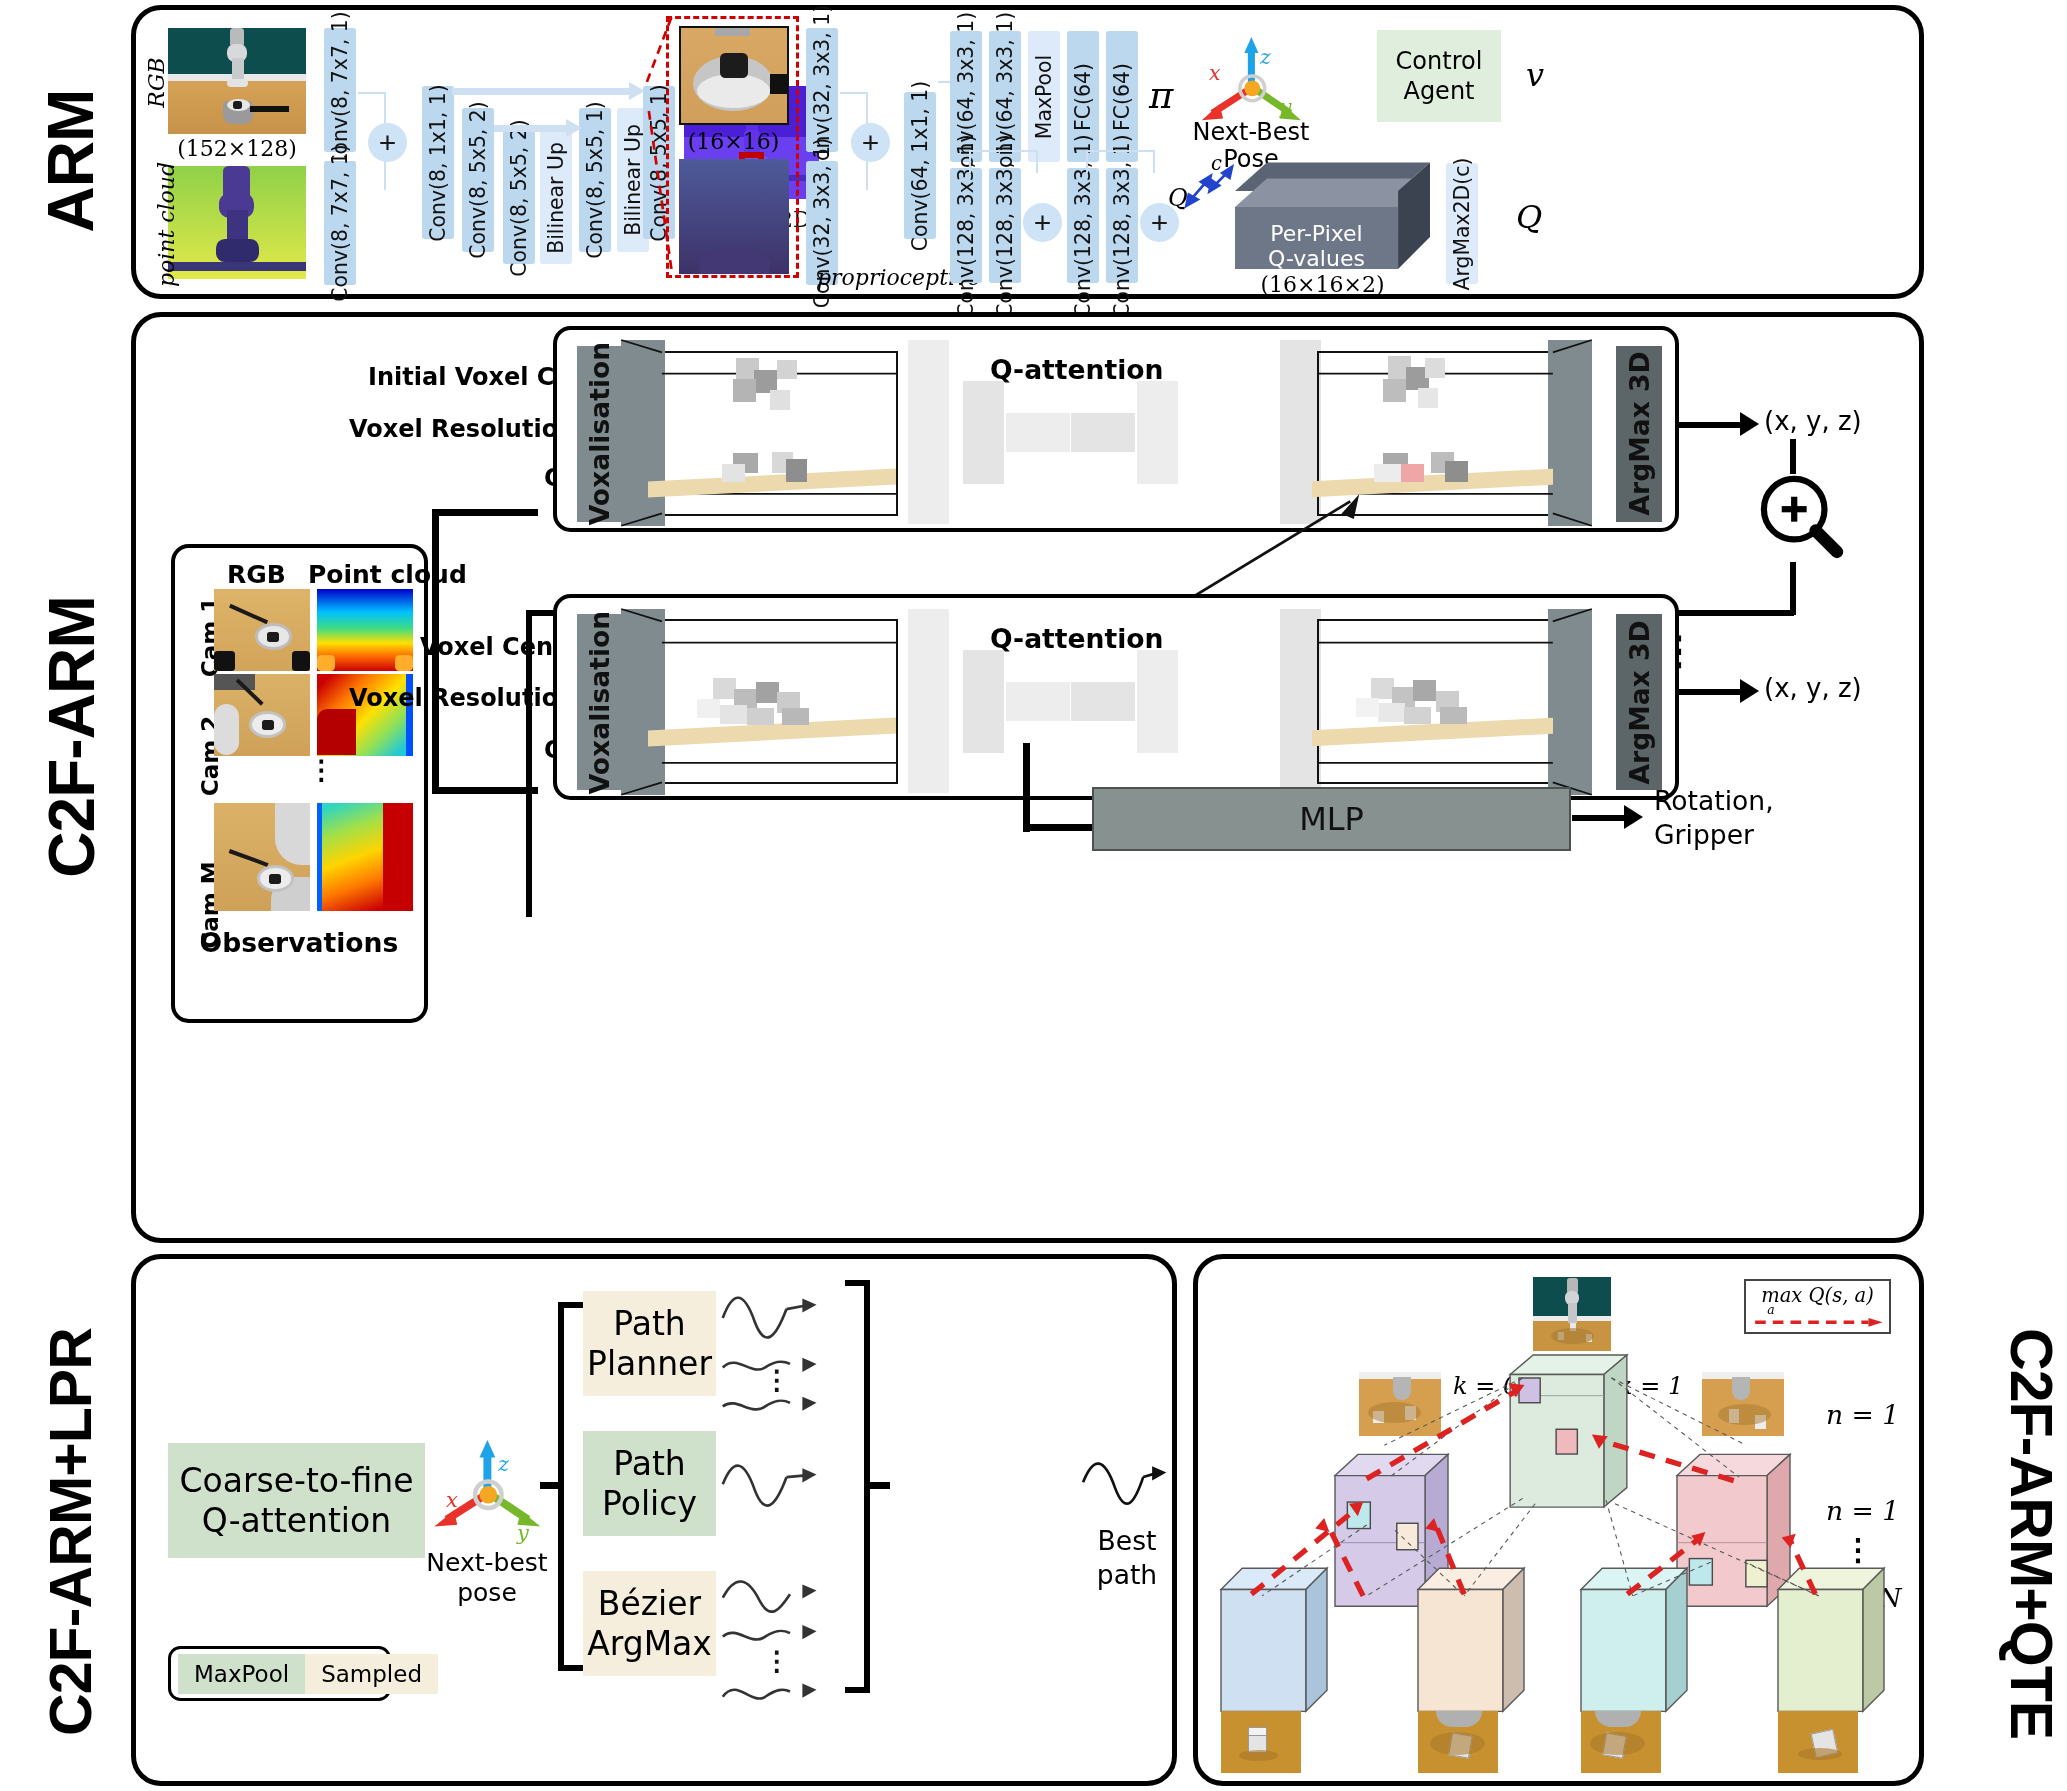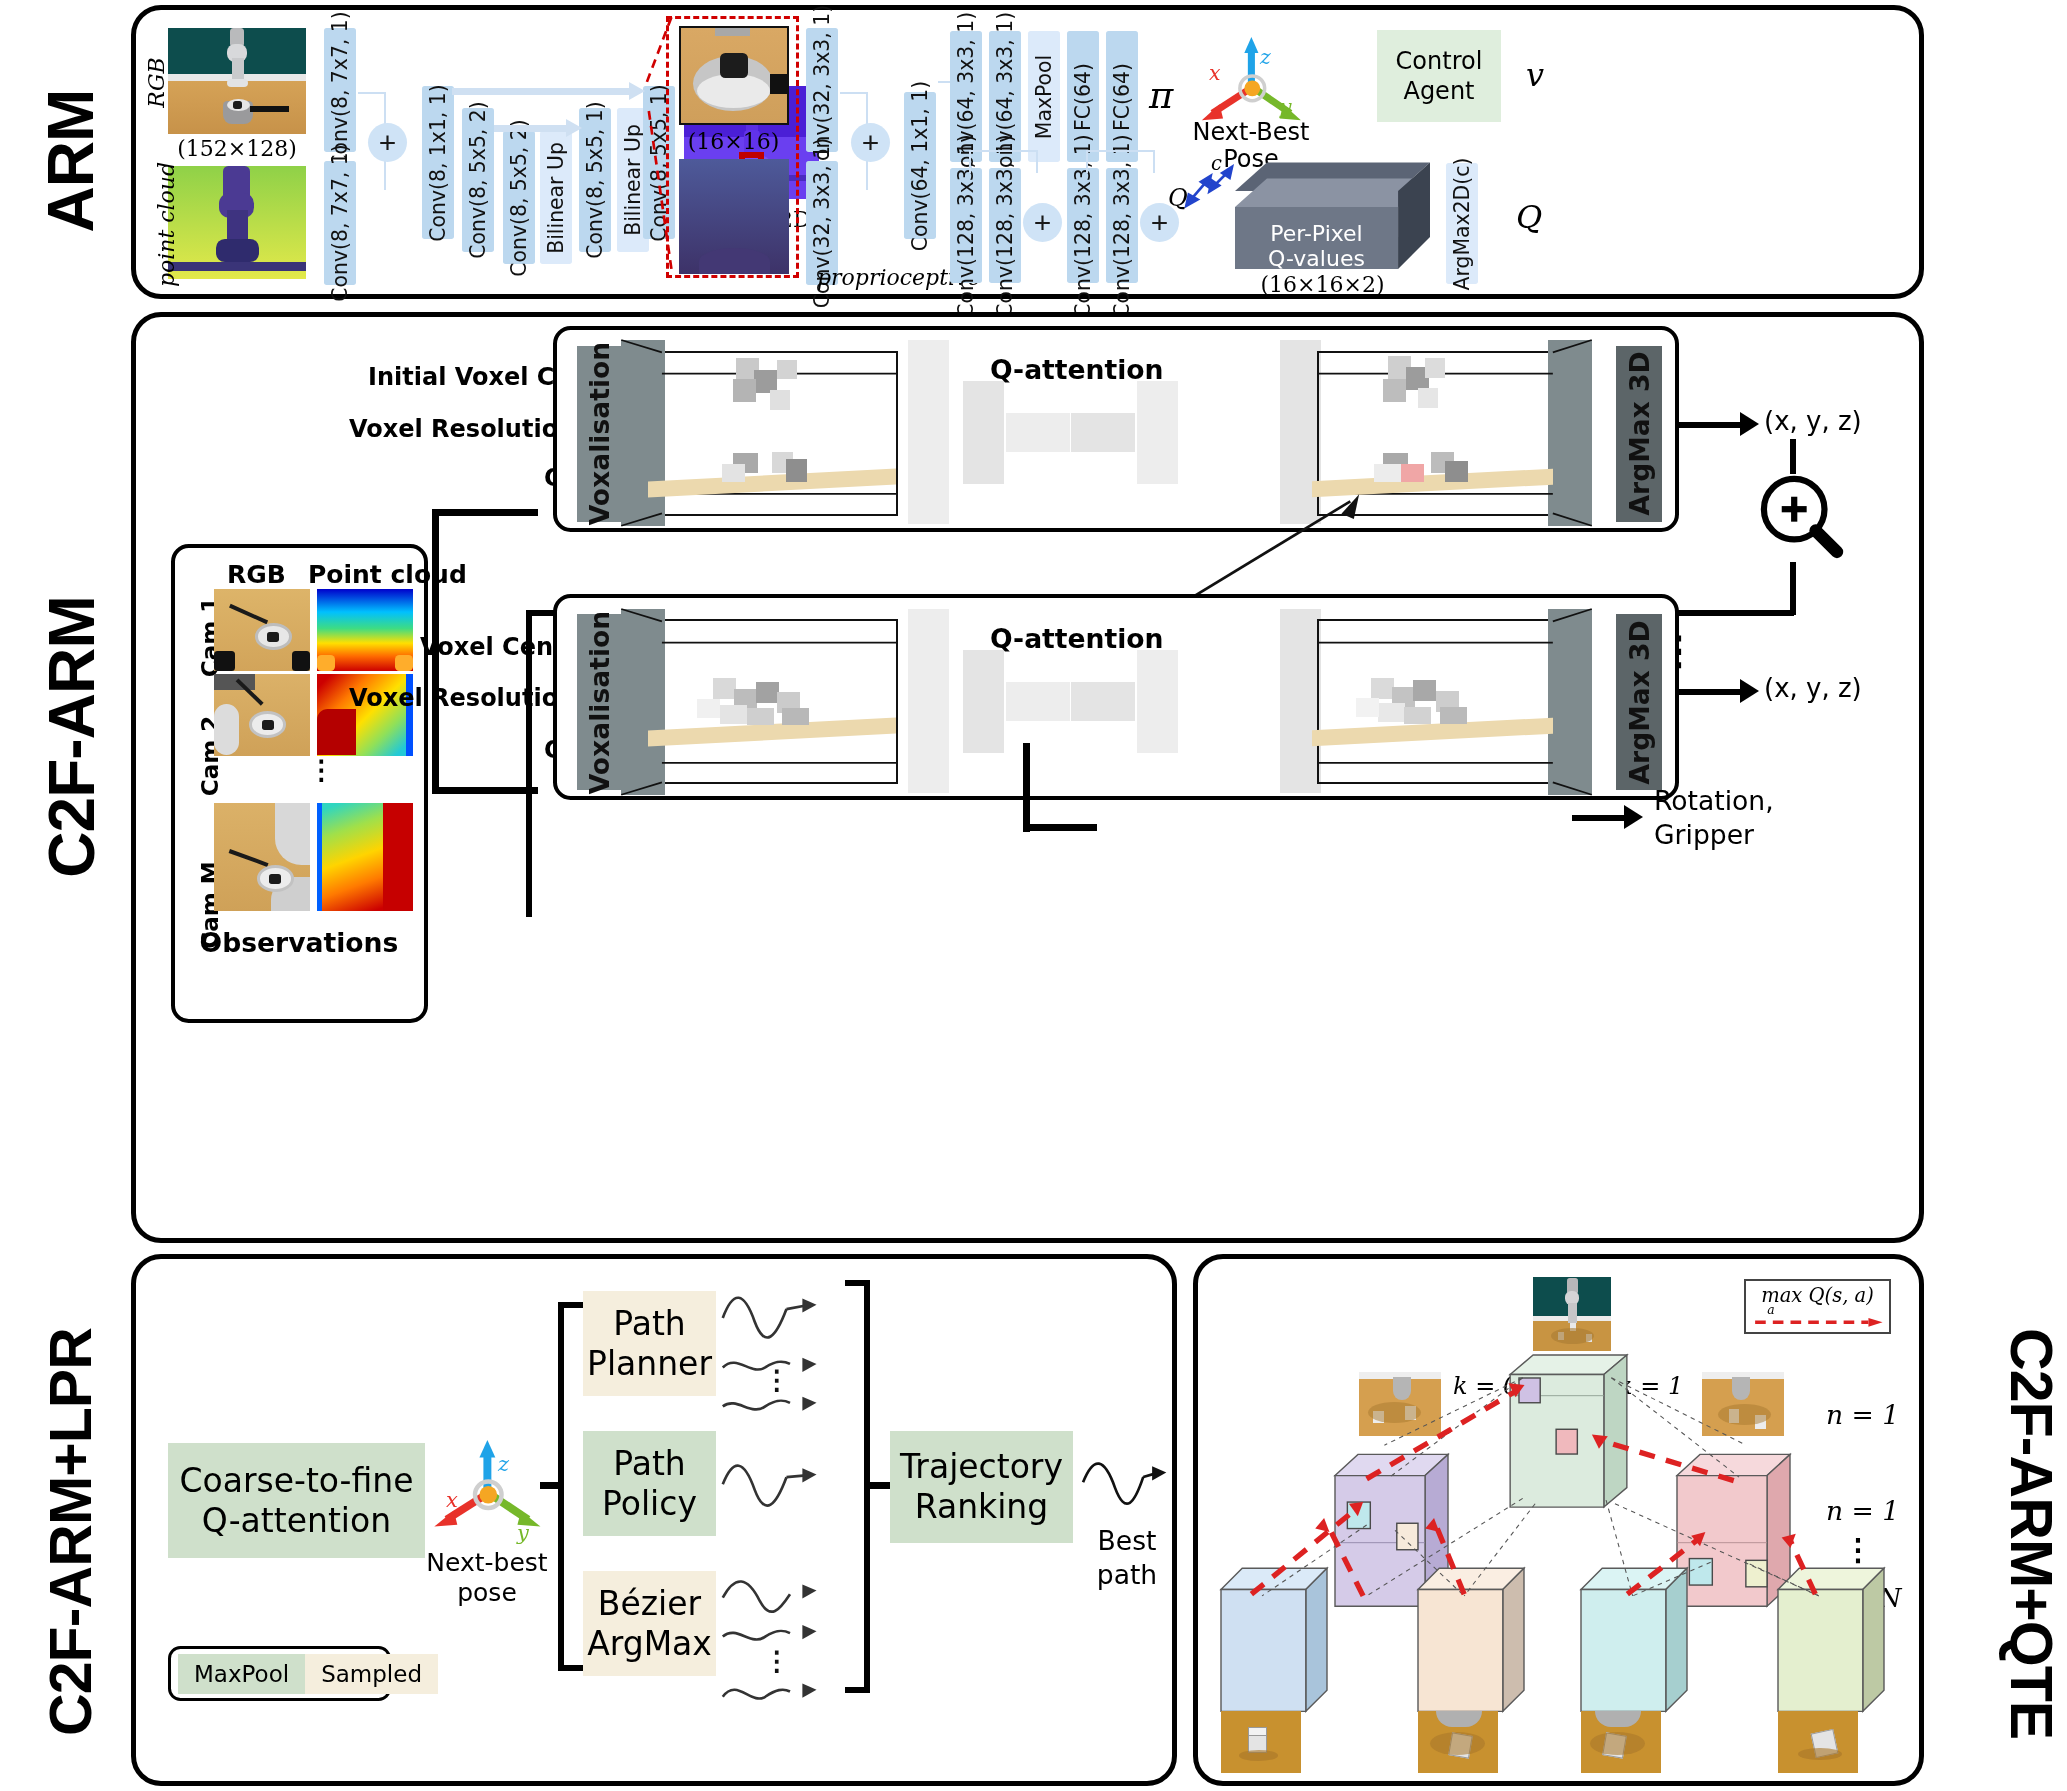--- a/index.html
+++ b/index.html
@@ -537,20 +537,23 @@
     <div class="vox-slab" style="left:1059px; top:16px; width:46px; height:176px; background:#5c6568;">
       <span>ArgMax 3D</span>
     </div>
   </div>
 
   <div class="blk-arrow" style="left:1543px; top:372px; width:62px;"></div>
   <div class="blk-label" style="left:1628px; top:356px; font-size:26px; font-weight:400;">(x, y, z)</div>
 
   <div class="thick" style="left:887px; top:426px; width:7px; height:89px;"></div>
   <div class="thick" style="left:887px; top:507px; width:74px; height:7px;"></div>
+  <div class="mlp-box" style="left:956px; top:470px; width:479px; height:64px;">
+    <span>MLP</span>
+  </div>
   <div class="blk-arrow" style="left:1436px; top:498px; width:53px;"></div>
   <div class="blk-label" style="left:1518px; top:468px; font-size:26.6px; font-weight:400;">Rotation,</div>
   <div class="blk-label" style="left:1518px; top:502px; font-size:26.6px; font-weight:400;">Gripper</div>
 </div>
 
 <div class="panel" style="left:131px; top:1254px; width:1046px; height:532px;">
 
   <div class="lpr-box learned" style="left:32px; top:184px; width:257px; height:115px;">
     <div>
       <div>Coarse-to-fine</div>
@@ -617,26 +620,20 @@
     <path d="M2,74 C18,60 34,86 50,74 C62,66 70,66 78,70" fill="none" stroke="#333" stroke-width="3"></path>
     <polygon points="108,68 92,61 92,77" fill="#333"></polygon>
     <path d="M2,142 C18,120 34,152 50,142 C62,134 70,132 78,136" fill="none" stroke="#333" stroke-width="3"></path>
     <polygon points="108,134 92,127 92,143" fill="#333"></polygon>
     <text x="48" y="112" font-size="30" font-weight="bold" fill="#111">⋮</text>
   </svg>
 
   <div class="bracket" style="left:709px; top:21px; width:25px; height:413px; border-left:none;"></div>
   <div class="thick" style="left:731px; top:223px; width:23px; height:7px;"></div>
 
-  <div class="lpr-box learned" style="left:754px; top:172px; width:183px; height:112px;">
-    <div>
-      <div>Trajectory</div>
-      <div>Ranking</div>
-    </div>
-  </div>
 
   <svg style="position:absolute;left:945px;top:202px;width:98px;height:62px;overflow:visible;" viewBox="0 0 110 70" width="98" height="62">
     <path d="M2,24 C14,-6 26,-4 38,30 C50,62 60,48 70,18" fill="none" stroke="#111" stroke-width="3"></path>
     <line x1="70" y1="18" x2="84" y2="14" stroke="#111" stroke-width="3"></line>
     <polygon points="96,13 80,6 80,22" fill="#111"></polygon>
   </svg>
   <div style="position:absolute;left:942px;top:266px;width:98px;text-align:center;font-size:26.6px;font-family:'DejaVu Sans',sans-serif;">Best</div>
   <div style="position:absolute;left:942px;top:300px;width:98px;text-align:center;font-size:26.6px;font-family:'DejaVu Sans',sans-serif;">path</div>
 
   <div class="legend" style="left:32px; top:387px; width:223px; height:55px;">

